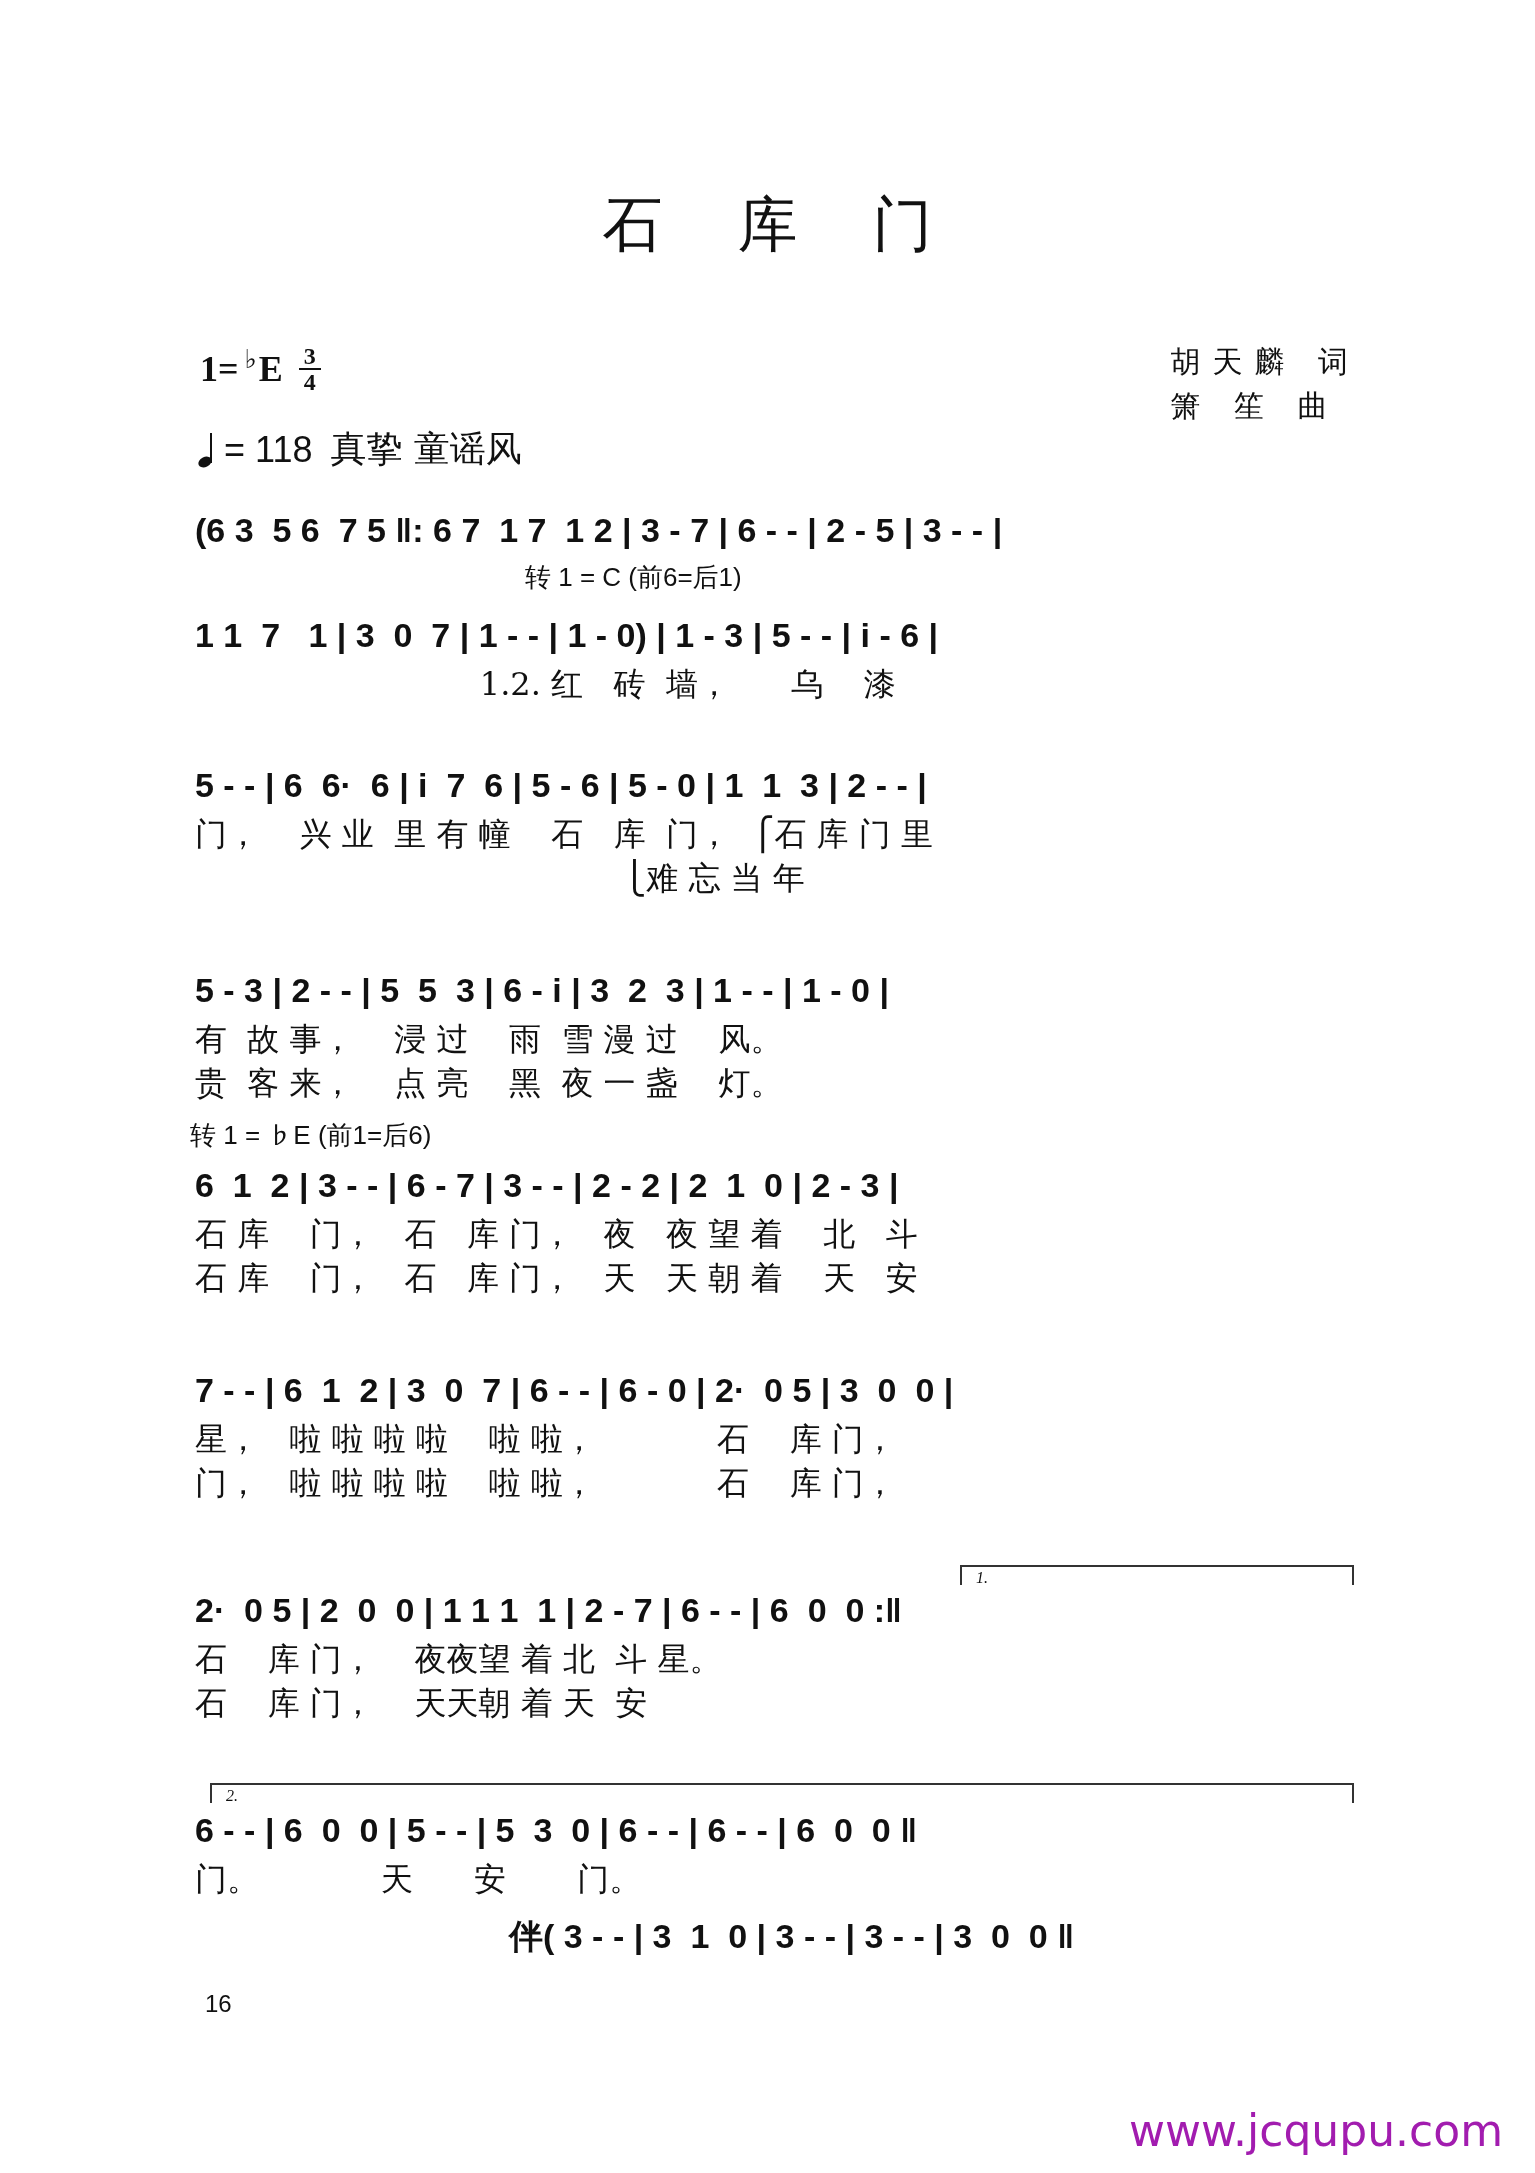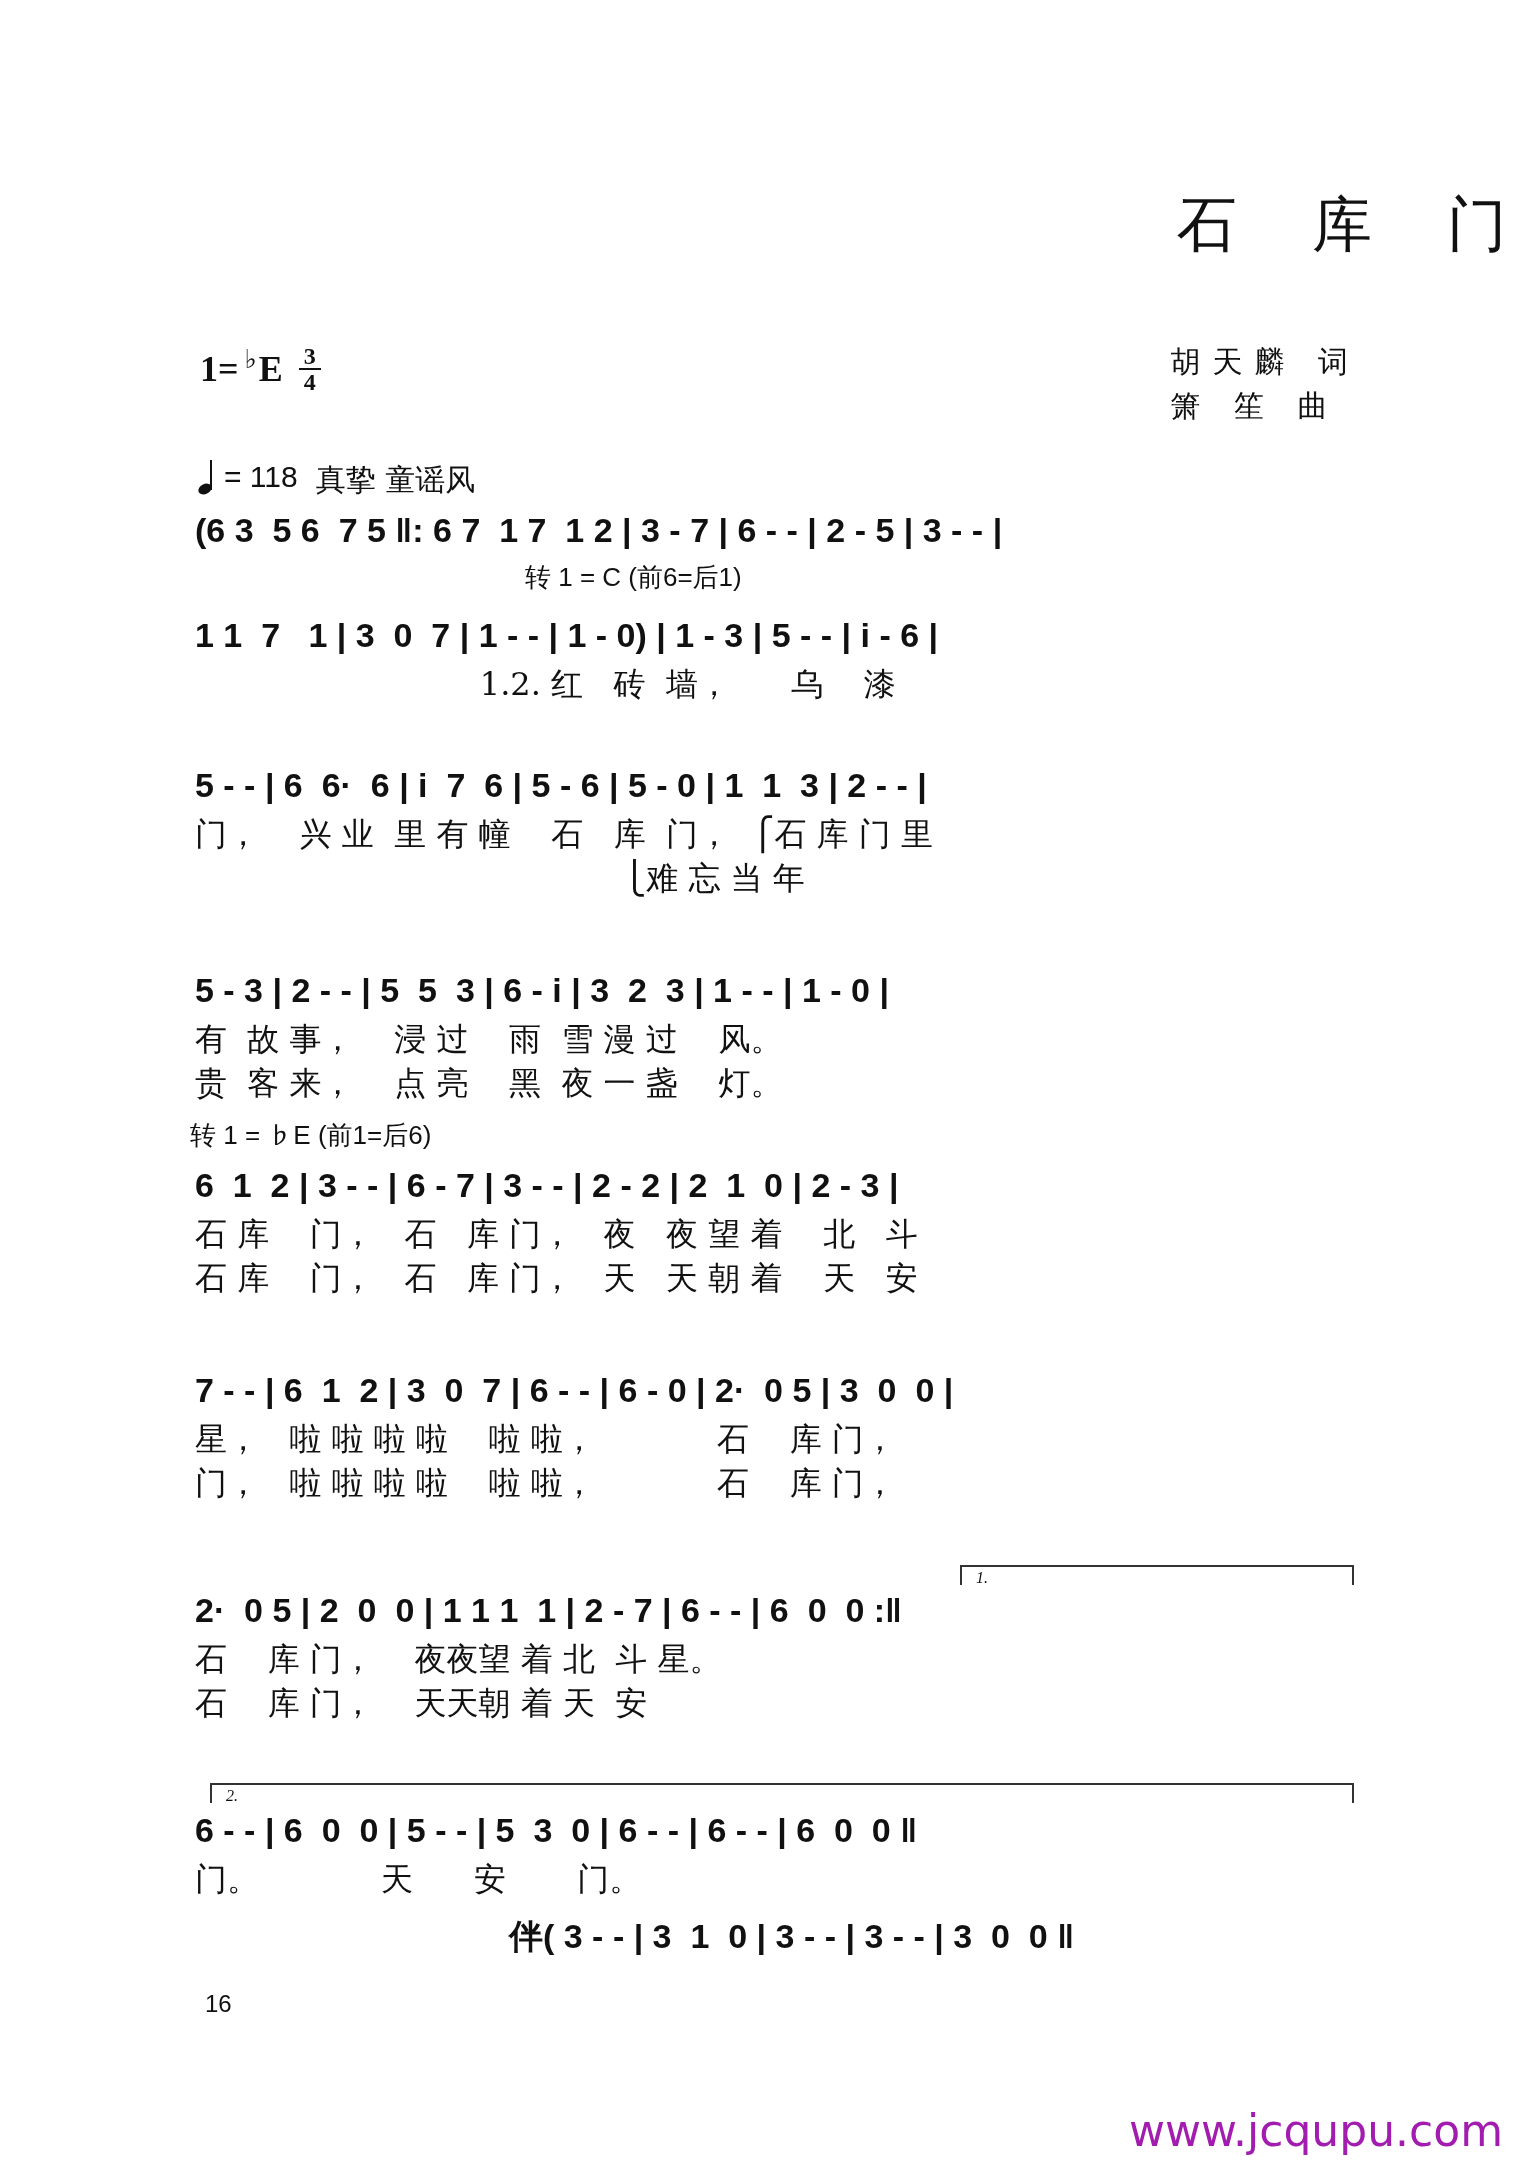--- a/index.html
+++ b/index.html
@@ -1,23 +1,23 @@
 <!DOCTYPE html>
 <html><head>
   <meta charset="utf-8">
   <style>
     html, body { margin: 0; padding: 0; background: #ffffff; }
     body { width: 1535px; height: 2173px; position: relative; overflow: hidden; color: #111; font-family: "DejaVu Sans", sans-serif; }
     .abs { position: absolute; }
-    .title { left: 0; width: 1535px; top: 185px; text-align: right; font-family: "DejaVu Serif", serif; font-size: 60px; letter-spacing: 28px; padding-left: 28px; box-sizing: border-box; }
+    .title { left: 0; width: 1535px; top: 185px; text-align: center; font-family: "DejaVu Serif", serif; font-size: 60px; letter-spacing: 28px; padding-left: 28px; box-sizing: border-box; }
     .key { left: 200px; top: 345px; font-family: "Liberation Serif", serif; font-weight: bold; font-size: 36px; display:flex; align-items:center; }
     .key .flat { font-size: 26px; position: relative; top: -10px; margin: 0 2px 0 6px; font-weight: normal; }
     .frac { display:inline-flex; flex-direction:column; align-items:center; margin-left: 16px; font-size: 24px; line-height: 22px; }
     .frac .bar { width: 22px; height: 2px; background: #111; margin: 1px 0; }
-    .tempo { left: 198px; top: 425px; font-size: 30px; font-family: "Liberation Sans", sans-serif; display:flex; align-items:flex-start; gap: 8px; margin-top: 35px; }
+    .tempo { left: 198px; top: 425px; font-size: 36px; font-family: "Liberation Sans", sans-serif; display:flex; align-items:center; gap: 8px; }
     .note-icon { display:inline-block; position: relative; width: 18px; height: 34px; }
     .note-icon::before { content:""; position:absolute; left:0; bottom:0; width:14px; height:10px; background:#111; border-radius:50%; transform: rotate(-25deg); }
     .note-icon::after { content:""; position:absolute; left:12px; top:0; width:2px; height:30px; background:#111; }
     .credits { right: 175px; top: 340px; font-family: "DejaVu Serif", serif; font-size: 30px; line-height: 44px; letter-spacing: 12px; }
     .row { position: absolute; left: 195px; width: 1190px; }
     .mus { position: absolute; left: 0; top: 0; font-family: "Liberation Sans", sans-serif; font-weight: bold; font-size: 34px; white-space: pre; letter-spacing: 0; height: 50px; line-height: 50px; }
     .lyr { position: absolute; left: 0; font-family: "DejaVu Serif", serif; font-size: 32px; white-space: pre; line-height: 44px; }
     .annot { position: absolute; font-family: "Liberation Sans", sans-serif; font-size: 26px; white-space: pre; }
     .pagenum { left: 205px; top: 1990px; font-size: 24px; font-family: "Liberation Sans", sans-serif; }
     .watermark { right: 32px; top: 2105px; font-size: 44px; font-family: "DejaVu Sans", sans-serif; color: #a21caf; }

